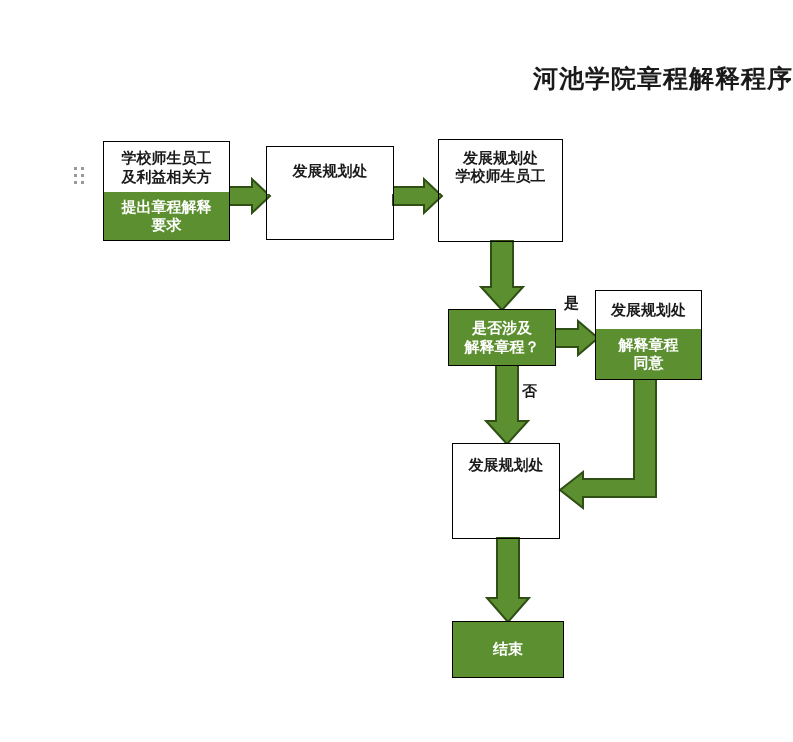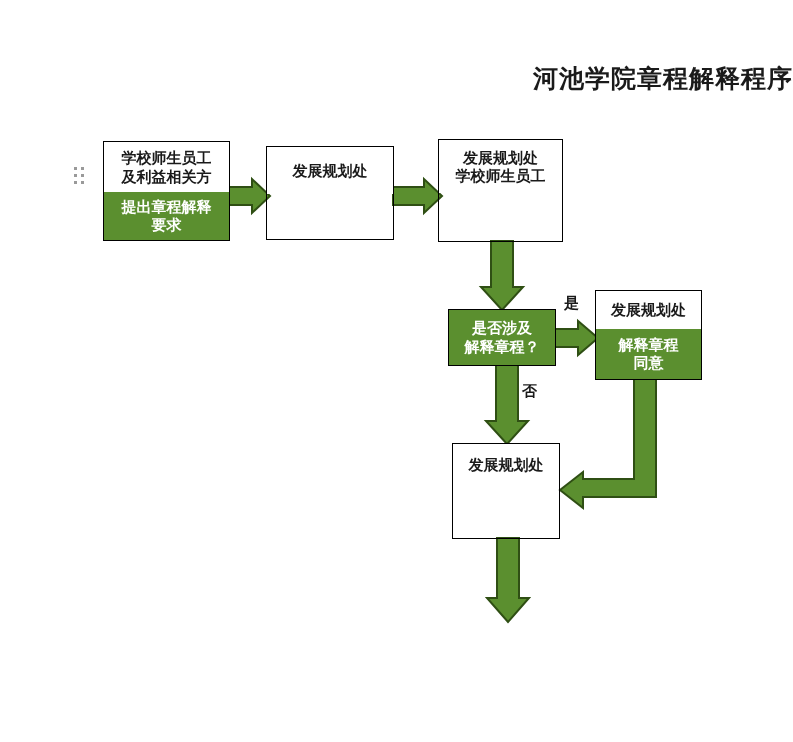--- a/index.html
+++ b/index.html
@@ -208,17 +208,20 @@
         <span>解释章程</span><br>
         <span>同意</span>
       </span>
     </div>
   </div>
 
   <div class="node" id="node-interpret">
     <div class="head">发展规划处</div>
   </div>
 
+  <div class="node solid" id="node-end">
+    <div class="body">结束</div>
+  </div>
 
   <div class="edge-label" id="label-yes">是</div>
   <div class="edge-label" id="label-no">否</div>
 
 </div>
 
 </body></html>

